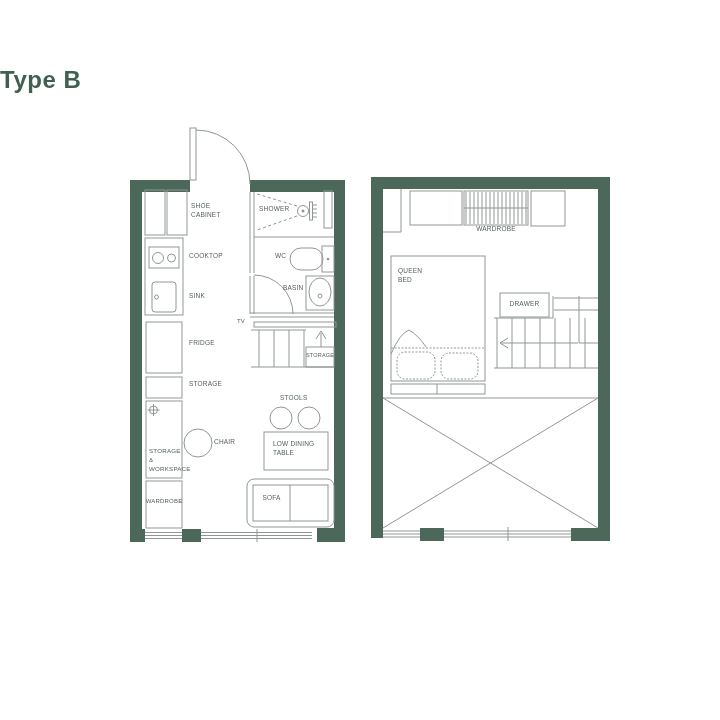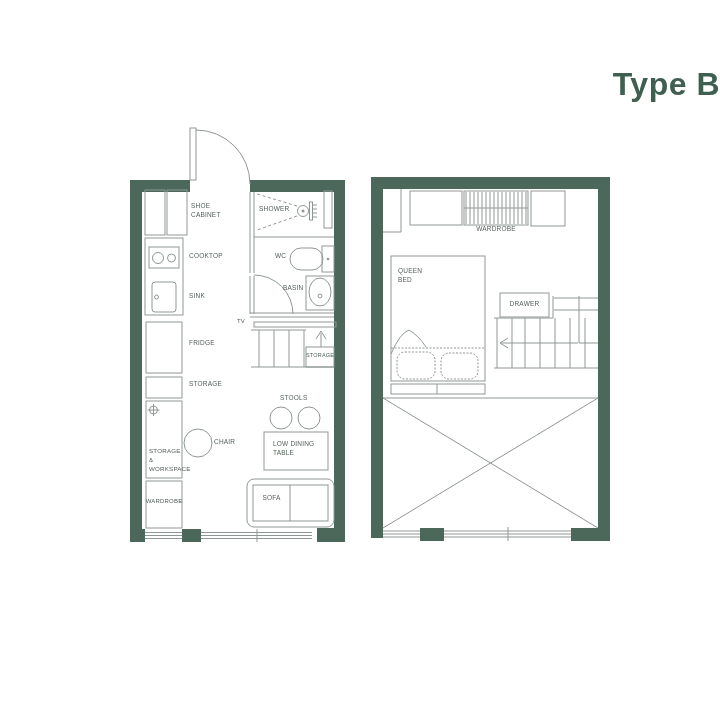--- a/index.html
+++ b/index.html
@@ -1,19 +1,19 @@
 <!DOCTYPE html>
 <html style="--wall: #4b685a; --line: #8f9794; --label: #535f58; --title: #3f6051;"><head>
 <meta charset="utf-8">
 <style>
   html,body{margin:0;padding:0;background:#ffffff;}
   #canvas{position:relative;width:720px;height:720px;background:#fff;overflow:hidden;
           font-family:"Liberation Sans", sans-serif;}
-  .title{position:absolute;left:0;top:66px;width:100%;text-align:right;
-         font-size:32px;font-weight:bold;color:var(--title);letter-spacing:.5px;}
+  .title{position:absolute;left:0;top:66px;width:100%;text-align:left;
+         font-size:24px;font-weight:bold;color:var(--title);letter-spacing:.5px;}
   .lbl{position:absolute;font-size:6.5px;color:var(--label);white-space:pre-line;
        line-height:1.45;letter-spacing:.2px;}
   .ctr{text-align:center;}
   svg{position:absolute;left:0;top:0;}
   .ln{fill:none;stroke:var(--line);stroke-width:1;}
   .wall{fill:var(--wall);stroke:none;}
   .dash{stroke-dasharray:3 2.5;}
   .dot{stroke-dasharray:2 1.5;}
   .fdot{fill:var(--line);stroke:none;}
   .white{fill:#fff;}

